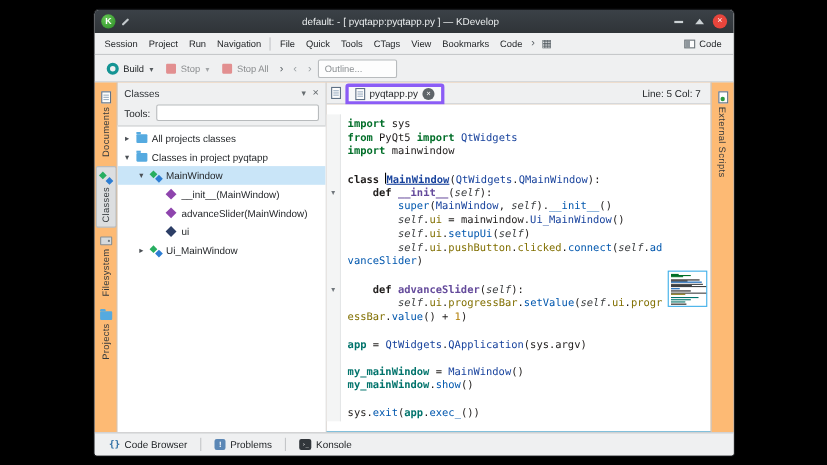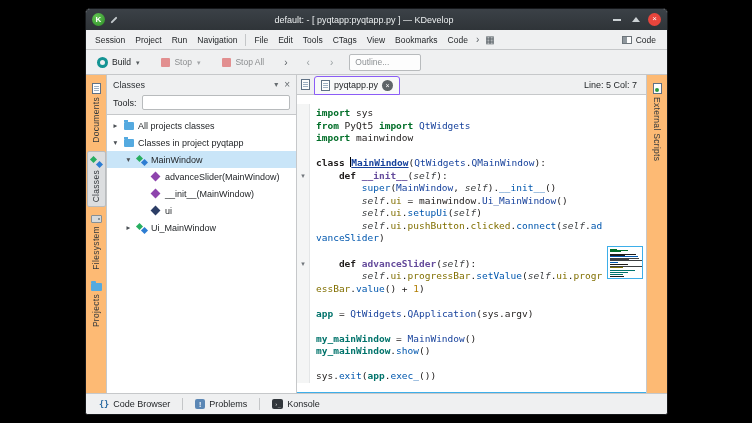--- a/index.html
+++ b/index.html
@@ -29,21 +29,21 @@
   .menubar { height:20px; flex:0 0 20px; display:flex; align-items:center; padding:0 4px;
     font-size:8.5px; color:#232629; border-bottom:1px solid #c6c8ca; background:#eff0f1; }
   .menu-item { padding:0 5px; line-height:20px; white-space:nowrap; }
   .vsep { width:1px; height:12px; background:#c4c6c8; margin:0 3px; flex:0 0 1px; }
   .chev::before { content:"›"; color:#5a6065; font-size:10px; padding:0 3px; }
   .grid-icon::before { content:"▦"; color:#4d565c; font-size:10px; padding:0 3px; }
   .area-btn { margin-left:auto; display:flex; align-items:center; gap:4px; padding:0 7px; height:18px; border-radius:2px; }
   .area-icon { width:10px; height:8px; border:1px solid #6d757b; background:linear-gradient(to right,#8f979d 0 4px,#fdfdfd 4px); }
 
   
-  .toolbar { height:25px; flex:0 0 25px; display:flex; align-items:center; gap:12px; padding:0 6px;
+  .toolbar { height:25px; flex:0 0 25px; display:flex; align-items:center; gap:2px; padding:0 6px;
     border-bottom:1px solid #c6c8ca; font-size:8.5px; color:#232629; background:#eff0f1; }
   .tb-btn { display:flex; align-items:center; gap:4px; padding:2px 5px; border-radius:2px; white-space:nowrap; }
   .tb-btn.disabled { opacity:.5; }
   .build-icon { width:11px; height:11px; border:3px solid #149494; border-radius:50%; }
   .stop-icon { width:9px; height:9px; background:#d63031; border-radius:1px; }
   .caret::before { content:"▾"; font-size:7px; color:#555a5e; margin-left:1px; }
   .combo { height:17px; background:#fdfdfd; border:1px solid #b8bbbd; border-radius:2px;
     display:flex; align-items:center; justify-content:space-between; padding:0 5px; color:#8d9194; }
   .combo.quick { width:150px; margin-left:4px; }
   .combo.outline { width:72px; }
@@ -94,21 +94,21 @@
   .nicon.class::after { content:""; position:absolute; right:0; bottom:0; width:5px; height:5px; background:#2d7dd2; transform:rotate(45deg); }
   .nicon.method { width:7px; height:7px; background:#8e44ad; transform:rotate(45deg); margin:0 2px; }
   .nicon.field { width:7px; height:7px; background:#2c3e66; transform:rotate(45deg); margin:0 2px; }
 
   
   .editor-col { flex:1; min-width:0; display:flex; flex-direction:column; border-bottom:1px solid #3daee9; }
   .tabbar { height:20px; flex:0 0 20px; display:flex; align-items:center; gap:4px; padding:0 4px;
     border-bottom:1px solid #c6c8ca; font-size:9px; color:#232629; background:#eff0f1; }
   .doc-icon { width:9px; height:11px; background:#fdfdfd; border:1px solid #5f7185; position:relative; }
   .doc-icon::before { content:""; position:absolute; left:1px; top:2px; width:5px; height:1px; background:#9eb0c2; box-shadow:0 2px 0 #9eb0c2, 0 4px 0 #9eb0c2; }
-  .etab { display:flex; align-items:center; gap:4px; padding:2px 6px; background:#f8f9f9; border:1px solid #8b5cf6; border-radius:3px 3px 0 0; height:19px; margin-bottom:-1px; }
+  .etab { display:flex; align-items:center; gap:4px; padding:2px 6px; background:#f8f9f9; border:3px solid #8b5cf6; border-radius:3px 3px 0 0; height:19px; margin-bottom:-1px; }
   .tab-close { width:11px; height:11px; border-radius:50%; background:#5f6569; color:#fff; font-size:7px; line-height:11px; text-align:center; }
   .tab-close::before { content:"×"; }
   .linecol { margin-left:auto; padding-right:5px; white-space:nowrap; }
 
   .editor-row { flex:1; min-height:0; display:flex; background:#fff;align-items:center; }
   .fold-col { width:13px; flex:0 0 13px; background:#f4f5f5; border-right:1px solid #e4e6e7; padding-top:3px; }
   .fold-slot { height:12.55px; font-size:7px; line-height:12.55px; text-align:center; color:#70767b; }
   .code-pane { flex:1; min-width:0; padding:3px 0 0 6px; font-family:"DejaVu Sans Mono", monospace;
     font-size:9.5px; line-height:12.55px; white-space:pre; overflow:hidden; color:#1f1c1b; }
   .cl { height:12.55px; }
@@ -146,21 +146,21 @@
     </div>
 
     <div class="menubar">
       <span id="menu-items" style="display:flex;align-items:center;">
           <span class="menu-item">Session</span>
           <span class="menu-item">Project</span>
           <span class="menu-item">Run</span>
           <span class="menu-item">Navigation</span>
           <span class="vsep"></span>
           <span class="menu-item">File</span>
-          <span class="menu-item">Edit</span>
+          <span class="menu-item">Quick</span>
           <span class="menu-item">Tools</span>
           <span class="menu-item">CTags</span>
           <span class="menu-item">View</span>
           <span class="menu-item">Bookmarks</span>
           <span class="menu-item">Code</span>
         </span>
       <span class="chev"></span>
       <span class="grid-icon"></span>
       <div class="area-btn">
         <span class="area-icon"></span>
@@ -235,26 +235,26 @@
               <span>Classes in project pyqtapp</span>
             </div>
             <div class="tree-row sel" style="padding-left: 17px;">
               <span class="expander">▾</span>
               <span class="nicon class"></span>
               <span>MainWindow</span>
             </div>
             <div class="tree-row" style="padding-left: 30px;">
               <span class="expander"></span>
               <span class="nicon method"></span>
-              <span>advanceSlider(MainWindow)</span>
+              <span>__init__(MainWindow)</span>
             </div>
             <div class="tree-row" style="padding-left: 30px;">
               <span class="expander"></span>
               <span class="nicon method"></span>
-              <span>__init__(MainWindow)</span>
+              <span>advanceSlider(MainWindow)</span>
             </div>
             <div class="tree-row" style="padding-left: 30px;">
               <span class="expander"></span>
               <span class="nicon field"></span>
               <span>ui</span>
             </div>
             <div class="tree-row" style="padding-left: 17px;">
               <span class="expander">▸</span>
               <span class="nicon class"></span>
               <span>Ui_MainWindow</span>

